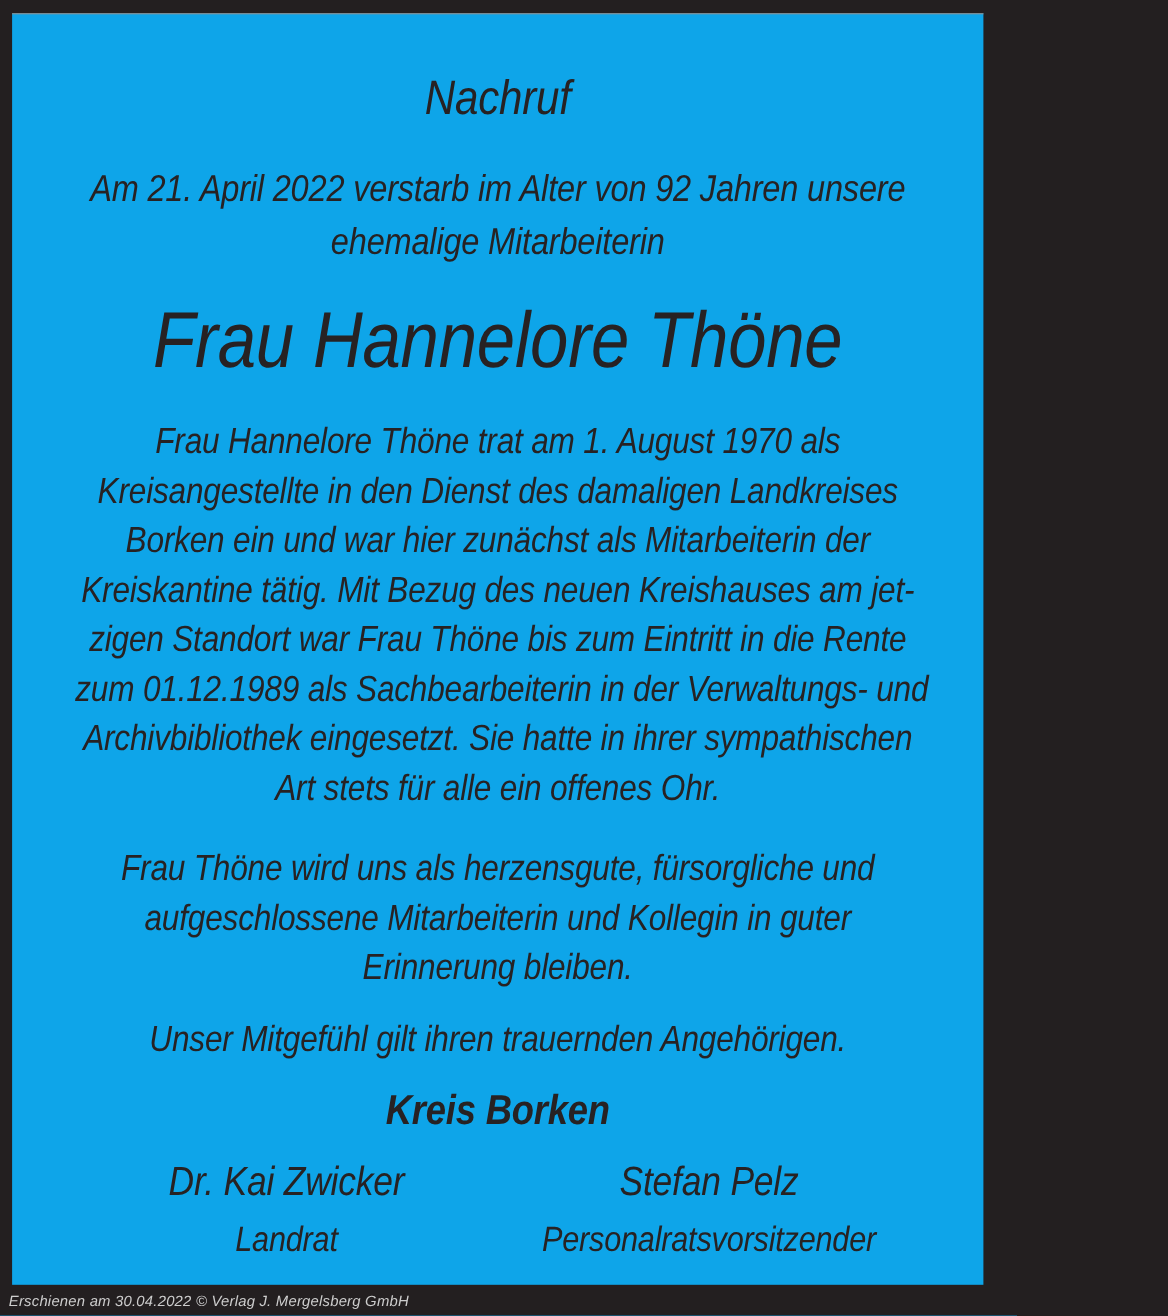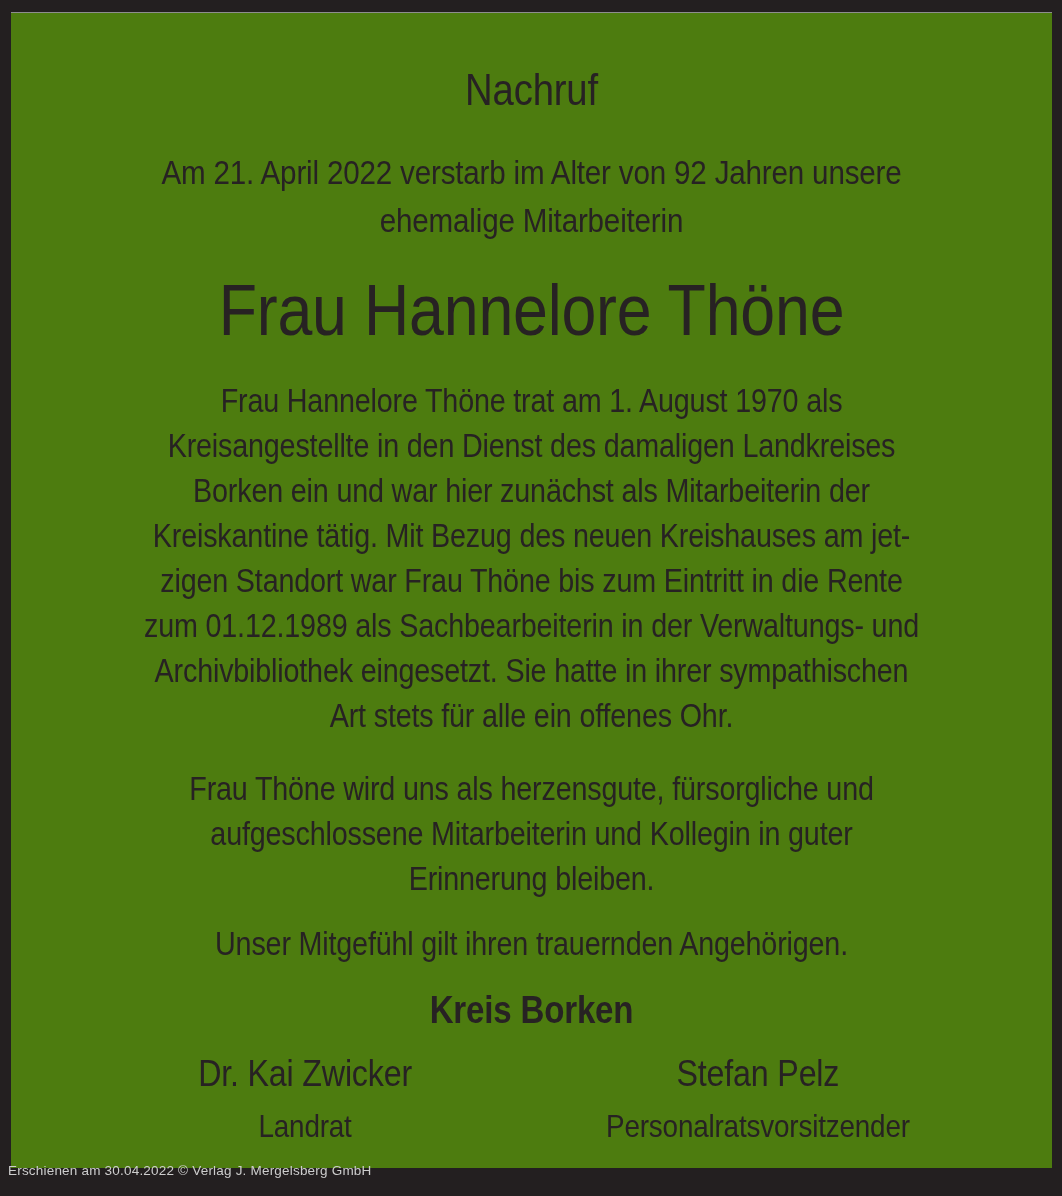--- a/index.html
+++ b/index.html
@@ -11,25 +11,26 @@
     height: 1196px;
     position: relative;
     background: #231f20;
     overflow: hidden;
     font-family: "Liberation Sans", "DejaVu Sans", sans-serif;
   }
   .sheet {
     position: absolute;
     left: 11px;
     top: 12px;
-    width: 1041px;
+    width: 883px;
     height: 1156px;
-    background: #4d7c0f;
+    background: #0ea5e9;
     border-top: 1px solid #8e8e8e;
     box-sizing: border-box;
+    font-style: italic;
   }
   .content {
     width: 100%;
     transform: scaleX(0.87);
     transform-origin: 50% 0;
     color: #272223;
     text-align: center;
     letter-spacing: -0.2px;
   }
   .kicker {
@@ -83,23 +84,24 @@
   }
   .sig-role {
     margin-top: 14px;
     font-size: 32px;
     line-height: 36px;
     white-space: nowrap;
   }
   .footer-bar {
     position: absolute;
     left: 0;
-    bottom: 12px;
+    bottom: 0;
     width: 100%;
     height: 36px;
+    font-style: italic;
   }
   .footer-text {
     position: absolute;
     left: 8px;
     bottom: 6px;
     color: #cdcdcd;
     font-size: 13.5px;
     letter-spacing: 0.2px;
     white-space: nowrap;
   }

